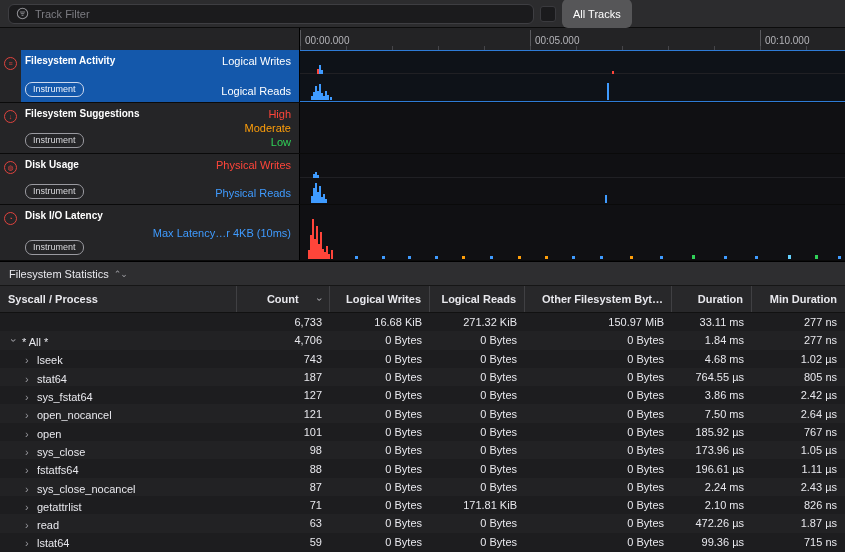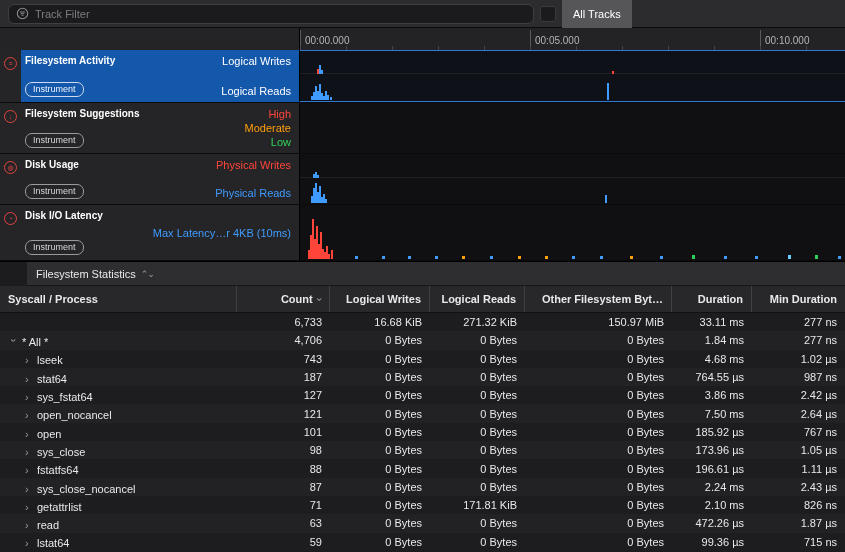--- a/index.html
+++ b/index.html
@@ -19,21 +19,21 @@
     flex:0 0 526px; display:flex; align-items:center; height:20px; box-sizing:border-box;
     background:#1b1b1d; border:1px solid #3e3e42; border-radius:6px; padding:0 7px; gap:6px;
   }
   .filter-field input {
     flex:1; background:transparent; border:none; outline:none;
     color:#e8e8ed; font-family:"Liberation Sans",sans-serif; font-size:11px;
   }
   .filter-field input::placeholder { color:#7c7c82; }
   .mini-btn { width:14px; height:14px; background:#1b1b1d; border:1px solid #3a3a3e; border-radius:3px; }
   .alltracks {
-    height:29px; padding:0 11px; background:#565658; border:none; border-radius:0;
+    height:29px; padding:0 11px; background:#565658; border:none; border-radius:6px;
     color:#ffffff; font-family:"Liberation Sans",sans-serif; font-size:11px; cursor:default;
   }
 
   
   .ruler { display:flex; height:22px; background:#242426; }
   .ruler-left { width:300px; box-sizing:border-box; border-right:1px solid #000; background:#242426; }
   .ruler-right { position:relative; flex:1; background:#232325; }
   .tick {
     position:absolute; top:2px; bottom:0; display:flex; align-items:center;
     font-size:10px; color:#b4b4b9; padding-left:4px; border-left:1px solid #5a5a5e;
@@ -69,32 +69,32 @@
   }
   .side-labels.one { justify-content:center; }
   .chart { position:relative; flex:1; background:#101013; overflow:hidden; box-sizing:border-box; }
   .track-row.selected .chart { border-top:1px solid #2e7bd6; border-bottom:1px solid #2e7bd6; background:#0e1218; }
   .spike { position:absolute; }
   .lane-line { position:absolute; left:0; right:0; height:1px; background:#202024; }
 
   
   .stats-bar {
     height:24px; box-sizing:border-box; background:#2e2e30; display:flex; align-items:center;
-    padding:0 9px; gap:5px; border-bottom:1px solid #161616; font-size:11px;margin-left:27px;
+    padding:0 9px; gap:5px; border-bottom:1px solid #161616; font-size:11px;
   }
   .updown { color:#a0a0a5; font-size:9px; letter-spacing:-1px; }
 
   .thead {
     display:flex; height:27px; box-sizing:border-box; background:#28282a;
     border-bottom:1px solid #111; font-weight:bold; font-size:11px; align-items:stretch;
   }
   .hcell { display:flex; align-items:center; box-sizing:border-box; padding:0 8px; border-right:1px solid #404043; white-space:nowrap; overflow:hidden; }
   .hcell.num { justify-content:flex-end; }
   .hcell:last-child { border-right:none; }
-  .c0{width:237px;} .c1{width:93px;} .c2{width:100px;} .c3{width:95px;} .c4{width:147px;} .c5{width:80px;} .c6{width:93px;}
+  .c0{width:237px;} .c1{width:93px;gap:14px;} .c2{width:100px;} .c3{width:95px;} .c4{width:147px;} .c5{width:80px;} .c6{width:93px;}
   .sortchev { color:#a8a8ad; display:inline-block; transform:rotate(90deg); font-size:10px; margin-left:5px; font-weight:normal; }
 
   .tbody { background:#1d1d1f; }
   .trow { display:flex; height:18.3px; align-items:center; font-size:11px; background:#1d1d1f; }
   .trow.alt { background:#222224; }
   .cell { box-sizing:border-box; padding:0 8px; white-space:nowrap; overflow:hidden; }
   .cell.num { text-align:right; }
   .name { display:flex; align-items:center; gap:5px;margin-top:40px; }
   .lvl0 { padding-left:10px; } .lvl1 { padding-left:25px; }
   .chev { color:#98989d; display:inline-block; font-size:11px; width:7px; }
@@ -343,21 +343,21 @@
       <div class="trow alt">
         <div class="cell name c0 lvl1">
           <span class="chev">›</span>
           <span>sys_fstat64</span>
         </div>
         <div class="cell num c1">187</div>
         <div class="cell num c2">0 Bytes</div>
         <div class="cell num c3">0 Bytes</div>
         <div class="cell num c4">0 Bytes</div>
         <div class="cell num c5">764.55 µs</div>
-        <div class="cell num c6">987 ns</div>
+        <div class="cell num c6">805 ns</div>
       </div>
       <div class="trow">
         <div class="cell name c0 lvl1">
           <span class="chev">›</span>
           <span>open_nocancel</span>
         </div>
         <div class="cell num c1">127</div>
         <div class="cell num c2">0 Bytes</div>
         <div class="cell num c3">0 Bytes</div>
         <div class="cell num c4">0 Bytes</div>

